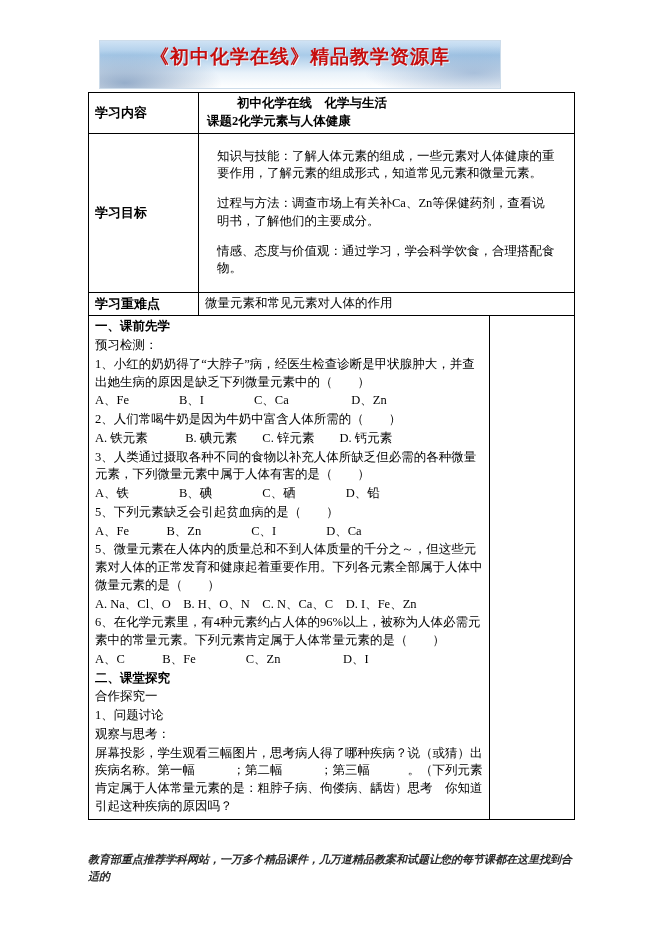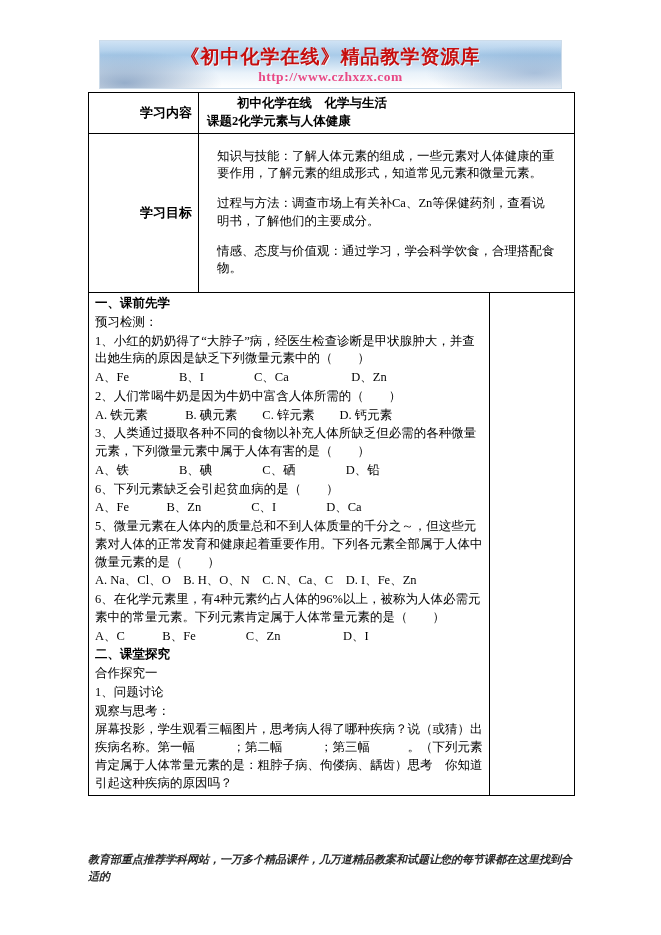--- a/index.html
+++ b/index.html
@@ -10,21 +10,21 @@
     font-family: "Liberation Serif", serif;
     color: #000;
     position: relative;
     overflow: hidden;
   }
   .page { width: 661px; height: 935px; position: relative; }
 
   
   .banner {
     position: absolute; left: 99px; top: 40px;
-    width: 463px; height: 49px;
+    width: 402px; height: 49px;
     background: linear-gradient(180deg, #cfe2f4 0%, #a9cbe9 30%, #e9f2fa 68%, #ffffff 100%);
     border: 1px solid #cddcea;
     text-align: center;
     overflow: hidden;
   }
   .banner::before {
     content: ""; position: absolute; left: -20px; top: 6px;
     width: 150px; height: 60px;
     background: radial-gradient(ellipse at 30% 60%, rgba(70,110,160,0.55) 0%, rgba(70,110,160,0) 65%);
   }
@@ -49,21 +49,21 @@
   }
 
   
   table.main-table {
     position: absolute; left: 88px; top: 92px;
     width: 486px;
     border-collapse: collapse; table-layout: fixed;
     font-size: 12.5px; line-height: 1.42;
   }
   table.main-table td { border: 1px solid #000; padding: 2px 6px; vertical-align: middle; }
-  .label-cell { text-align: right; font-weight: bold; font-size: 13px; }
+  .label-cell { text-align: left; font-weight: bold; font-size: 13px; }
   .goals-cell p { margin: 12px; }
   .row-content .l1 { font-weight: bold; padding-left: 32px; }
   .row-content .l2 { font-weight: bold; padding-left: 2px; }
   .header-cell { text-align: center; font-weight: bold; font-size: 13px; height: 24px; }
   .body-cell { vertical-align: top; height: 490px; padding: 4px 6px 4px 6px; }
   .space-body { vertical-align: top; }
   .pline { margin: 0 0 1px 0; }
   .pline.b { font-weight: bold; }
 
   
@@ -74,21 +74,20 @@
   }
   .footer div { margin: 0; }
 </style>
 </head>
 <body>
 
 <div class="page">
 
   <div class="banner">
     <div class="banner-title">《初中化学在线》精品教学资源库</div>
-    <div class="banner-url">http://www.czhxzx.com</div>
   </div>
 
   <table class="main-table">
     <colgroup>
       <col style="width:110px">
       <col style="width:291px">
       <col style="width:85px">
     </colgroup>
     <tbody>
         <tr>
@@ -100,30 +99,34 @@
     </tr>
     <tr>
       <td class="label-cell">学习目标</td>
       <td class="goals-cell" colspan="2">
         <p>知识与技能：了解人体元素的组成，一些元素对人体健康的重要作用，了解元素的组成形式，知道常见元素和微量元素。</p>
         <p>过程与方法：调查市场上有关补Ca、Zn等保健药剂，查看说明书，了解他们的主要成分。</p>
         <p>情感、态度与价值观：通过学习，学会科学饮食，合理搭配食物。</p>
       </td>
     </tr>
     <tr>
+      <td class="label-cell">学习重难点</td>
+      <td colspan="2">微量元素和常见元素对人体的作用</td>
+    </tr>
+    <tr>
       <td class="body-cell" colspan="2">
         <div class="pline b">一、课前先学</div>
         <div class="pline">预习检测：</div>
         <div class="pline">1、小红的奶奶得了“大脖子”病，经医生检查诊断是甲状腺肿大，并查出她生病的原因是缺乏下列微量元素中的（　　）</div>
         <div class="pline">A、Fe　　　　B、I　　　　C、Ca　　　　　D、Zn</div>
         <div class="pline">2、人们常喝牛奶是因为牛奶中富含人体所需的（　　）</div>
         <div class="pline">A. 铁元素　　　B. 碘元素　　C. 锌元素　　D. 钙元素</div>
         <div class="pline">3、人类通过摄取各种不同的食物以补充人体所缺乏但必需的各种微量元素，下列微量元素中属于人体有害的是（　　）</div>
         <div class="pline">A、铁　　　　B、碘　　　　C、硒　　　　D、铅</div>
-        <div class="pline">6、下列元素缺乏会引起贫血病的是（　　）</div>
+        <div class="pline">5、下列元素缺乏会引起贫血病的是（　　）</div>
         <div class="pline">A、Fe　　　B、Zn　　　　C、I　　　　D、Ca</div>
         <div class="pline">5、微量元素在人体内的质量总和不到人体质量的千分之～，但这些元素对人体的正常发育和健康起着重要作用。下列各元素全部属于人体中微量元素的是（　　）</div>
         <div class="pline">A. Na、Cl、O　B. H、O、N　C. N、Ca、C　D. I、Fe、Zn</div>
         <div class="pline">6、在化学元素里，有4种元素约占人体的96%以上，被称为人体必需元素中的常量元素。下列元素肯定属于人体常量元素的是（　　）</div>
         <div class="pline">A、C　　　B、Fe　　　　C、Zn　　　　　D、I</div>
         <div class="pline b">二、课堂探究</div>
         <div class="pline">合作探究一</div>
         <div class="pline">1、问题讨论</div>
         <div class="pline">观察与思考：</div>
         <div class="pline">屏幕投影，学生观看三幅图片，思考病人得了哪种疾病？说（或猜）出疾病名称。第一幅　　　；第二幅　　　；第三幅　　　。（下列元素肯定属于人体常量元素的是：粗脖子病、佝偻病、龋齿）思考　你知道引起这种疾病的原因吗？</div>

